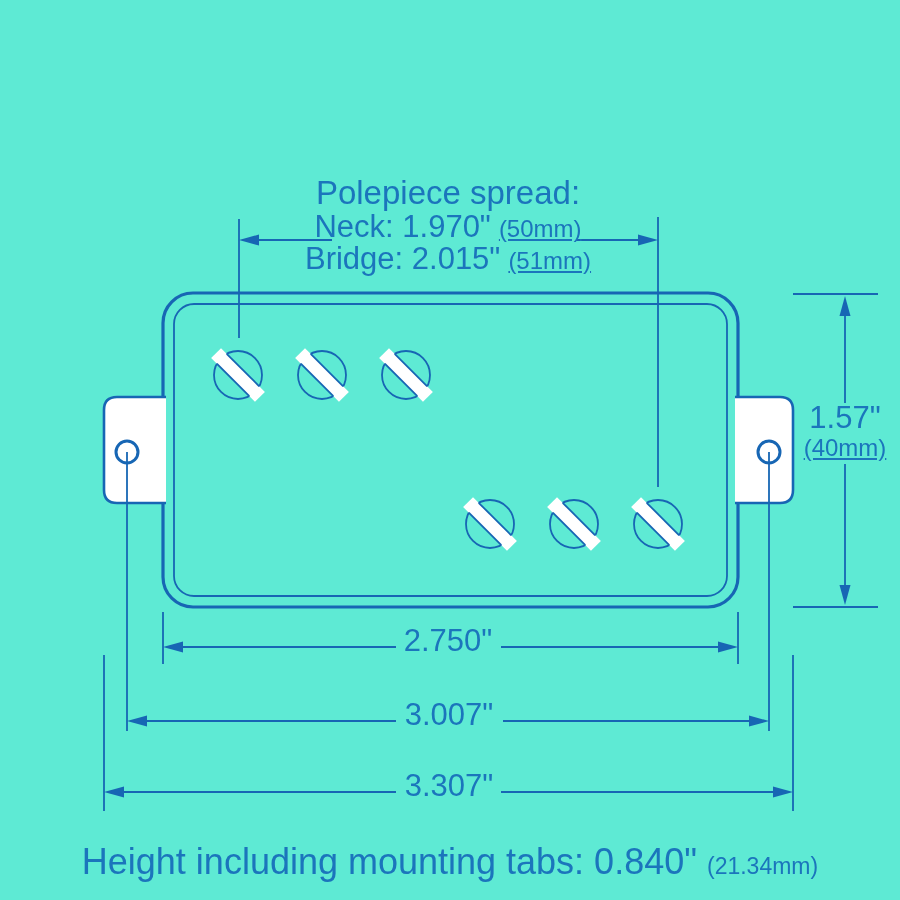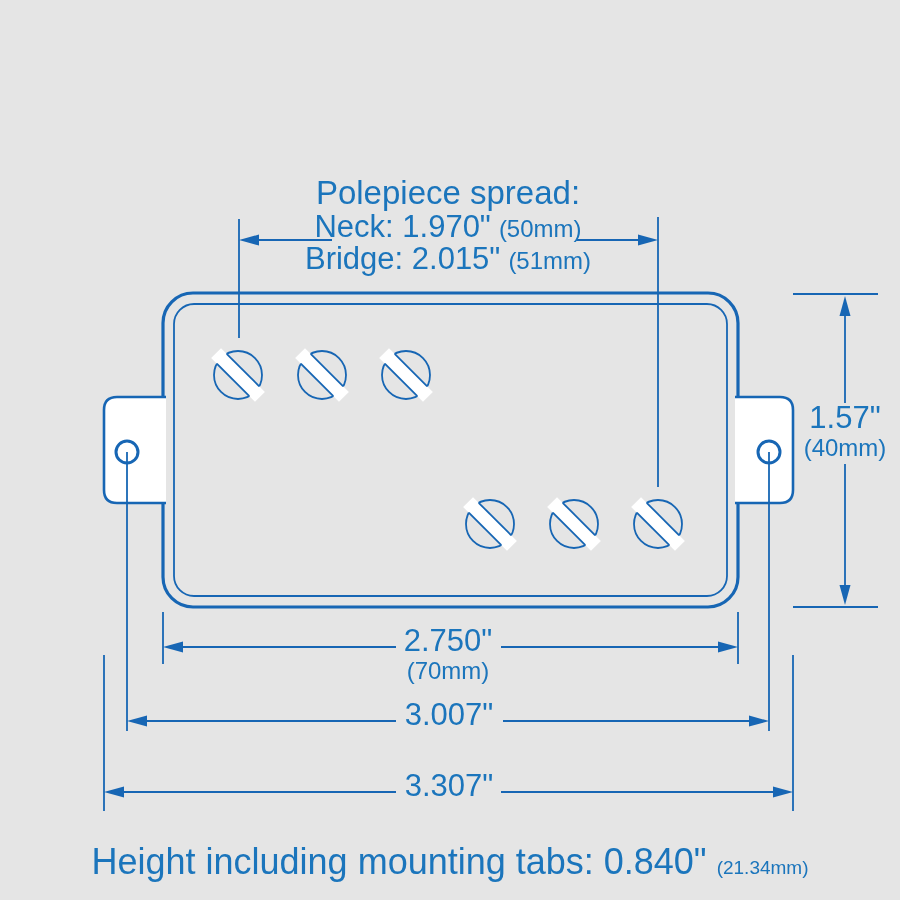--- a/index.html
+++ b/index.html
@@ -1,42 +1,42 @@
 <!DOCTYPE html>
 <html style="--accent: #1b75bc; --line: #1766b4;"><head>
 <meta charset="utf-8">
 <style>
   :root{ --accent:#1b75bc; --line:#1766b4; }
   html,body{margin:0;padding:0;background:#ffffff;}
   .stage{
-    position:relative;width:900px;height:900px;background:#e5e5e5;overflow:hidden;
+    position:relative;width:900px;height:900px;background:#5eead4;overflow:hidden;
     font-family:"Liberation Sans", sans-serif;color:var(--accent);
   }
   .stage svg{position:absolute;left:0;top:0;}
   
   .s-thick{stroke:var(--line);stroke-width:3.2;fill:none;}
   .s-med{stroke:var(--line);stroke-width:2.6;fill:none;}
   .s-dim{stroke:var(--line);stroke-width:1.8;fill:none;}
   .s-hole{stroke:var(--line);stroke-width:3;fill:none;}
   .arrow{fill:var(--line);stroke:none;}
   .erase{fill:#ffffff;stroke:none;}
   
   .ann{position:absolute;text-align:center;white-space:nowrap;}
   .big{font-size:31px;line-height:32px;}
-  .small{font-size:24px;line-height:27px;}
+  .small{font-size:24px;line-height:27px;text-decoration:underline;}
   .title-big{font-size:33px;line-height:37px;}
   .inline-line{display:flex;align-items:baseline;justify-content:center;gap:8px;}
   .title-block{left:148px;top:174px;width:600px;}
   .dim-157{left:780px;top:402px;width:130px;}
   .dim-2750{left:348px;top:625px;width:200px;}
   .dim-3007{left:349px;top:699px;width:200px;}
   .dim-3307{left:349px;top:770px;width:200px;}
   .footer{left:0;right:0;top:840px;display:flex;align-items:baseline;justify-content:center;gap:10px;}
   .fbig{font-size:36px;line-height:44px;}
-  .fsmall{font-size:19px;line-height:44px;}
+  .fsmall{font-size:23px;line-height:44px;}
 </style>
 </head>
 <body>
 
 <div class="stage">
 
   <svg width="900" height="900" viewBox="0 0 900 900">
 
     <rect x="163" y="293" width="575" height="314" rx="30" class="s-thick"></rect>
     <rect x="174" y="304" width="553" height="292" rx="20" class="s-dim"></rect>
@@ -157,21 +157,20 @@
     </div>
   </div>
 
   <div class="ann dim-157">
     <div class="big">1.57"</div>
     <div class="small">(40mm)</div>
   </div>
 
   <div class="ann dim-2750">
     <div class="big">2.750"</div>
-    <div class="small">(70mm)</div>
   </div>
 
   <div class="ann dim-3007">
     <div class="big">3.007"</div>
   </div>
 
   <div class="ann dim-3307">
     <div class="big">3.307"</div>
   </div>
 

